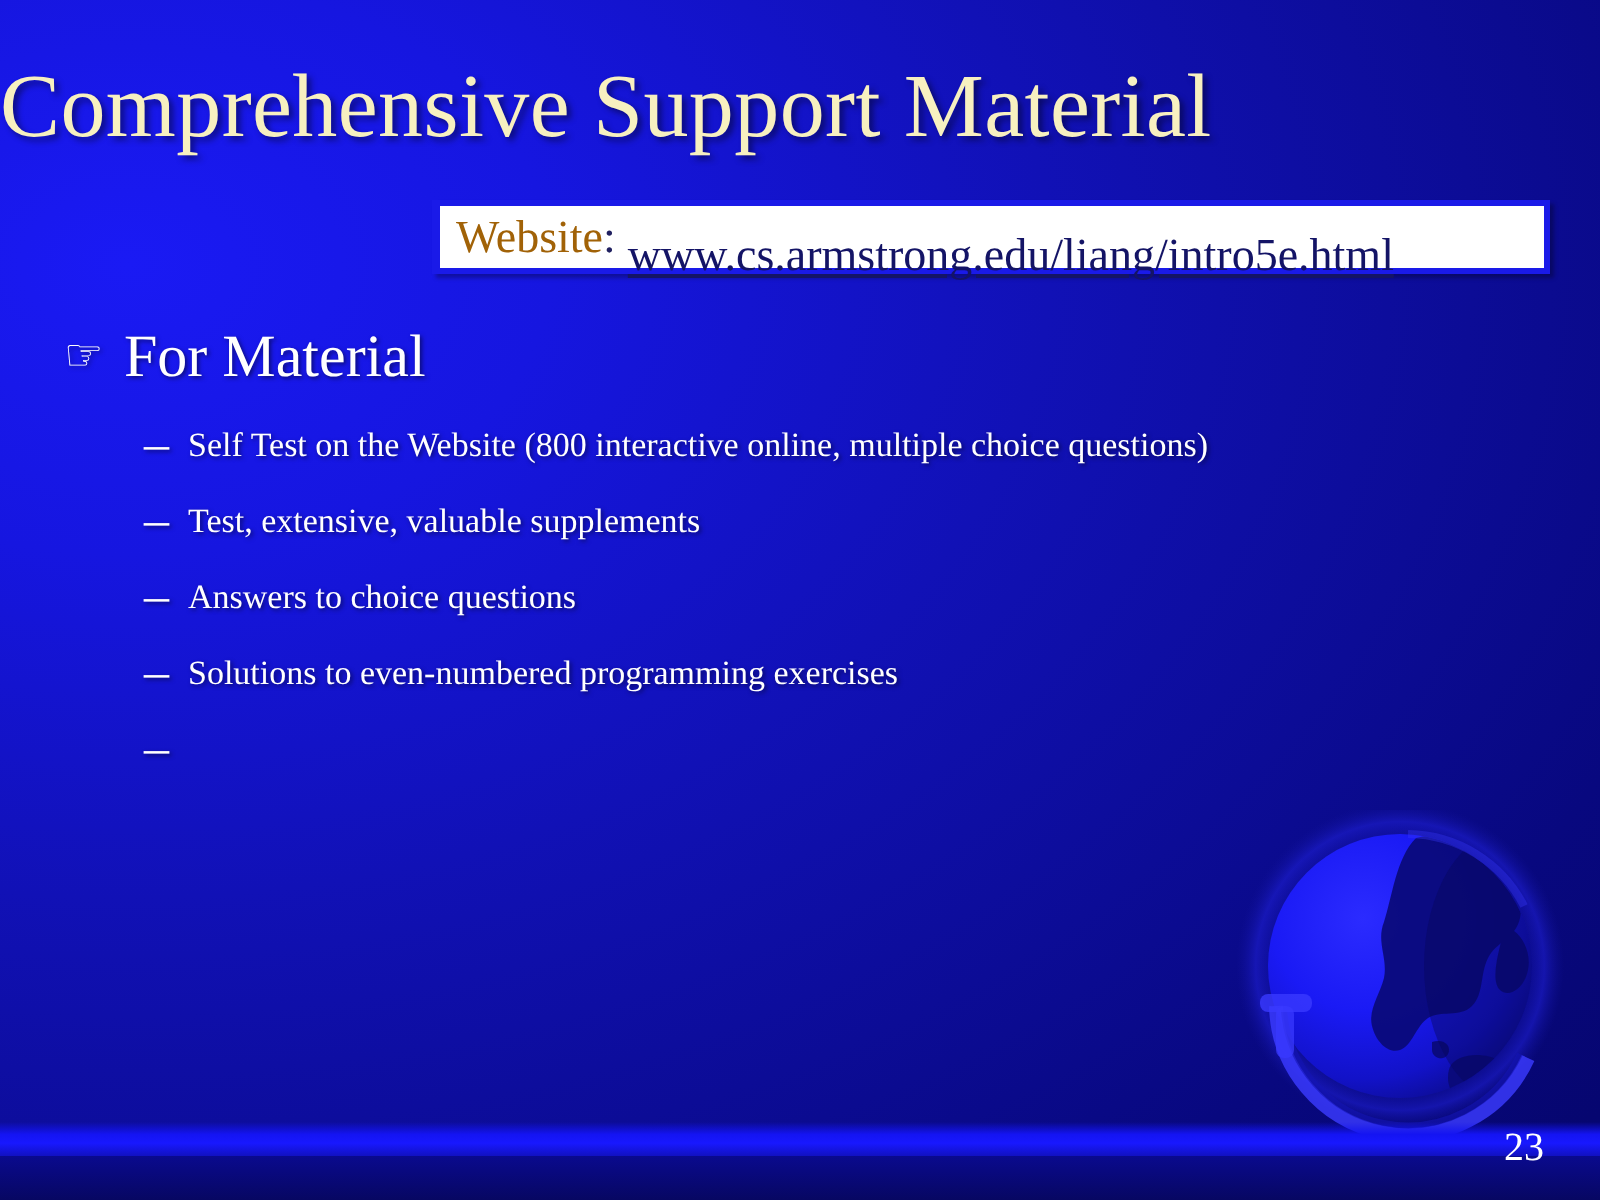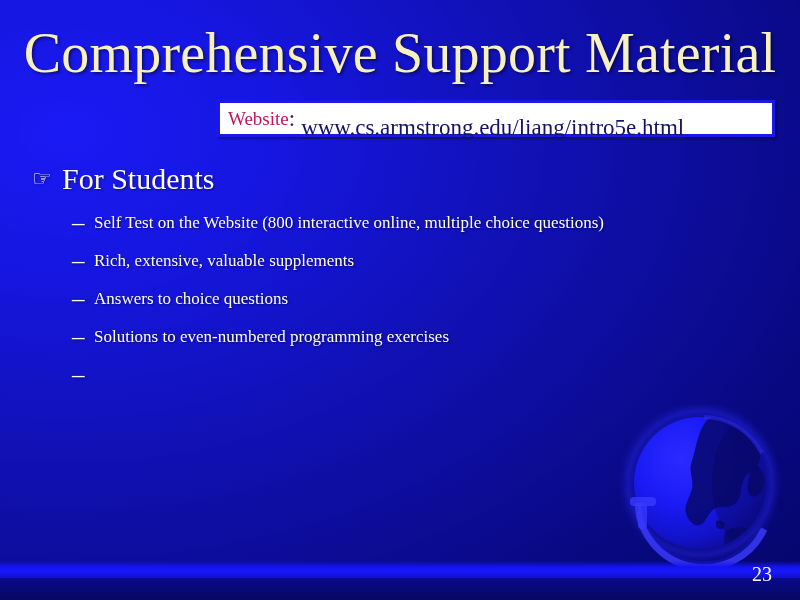--- a/index.html
+++ b/index.html
@@ -53,23 +53,23 @@
     height: 180px;
     pointer-events: none;
   }
 
   
   #page-title {
     position: absolute;
     left: 0;
     right: 0;
     top: 26px;
-    text-align: center;
+    text-align: left;
     color: #F7F0C0;
-    font-size: 56px;
+    font-size: 45px;
     line-height: 54px;
     letter-spacing: 0.2px;
     text-shadow: 2px 2px 3px rgba(0,0,0,0.45);
     white-space: nowrap;
   }
 
   
   #website-box {
     position: absolute;
     left: 216px;
@@ -81,22 +81,22 @@
     border-left: 4px solid #1A1AE8;
     border-right: 3px solid #1A1AE8;
     border-top: 3px solid #1A1AE8;
     border-bottom: 3px solid #1A1AE8;
     display: flex;
     align-items: center;
     padding-left: 8px;
     box-shadow: 2px 2px 2px rgba(0,0,0,0.3);
   }
   #website-label {
-    color: #be185d;
-    font-size: 19px;
+    color: #a16207;
+    font-size: 23px;
     line-height: 26px;
     white-space: nowrap;
   }
   #website-colon {
     color: #202060;
     font-size: 23px;
     line-height: 26px;
     margin-right: 6px;
   }
   #website-url {
@@ -237,31 +237,31 @@
   <div id="website-box">
     <span id="website-label">Website</span>
     <span id="website-colon">:</span>
     <span id="website-url">www.cs.armstrong.edu/liang/intro5e.html</span>
   </div>
 
   <div id="content">
 
     <div class="level1-item">
       <span class="level1-bullet">☞</span>
-      <span class="level1-text">For Students</span>
+      <span class="level1-text">For Material</span>
     </div>
 
     <div class="level2-item">
       <span class="level2-bullet">–</span>
       <span class="level2-text">Self Test on the Website (800 interactive online, multiple choice questions)</span>
     </div>
 
     <div class="level2-item">
       <span class="level2-bullet">–</span>
-      <span class="level2-text">Rich, extensive, valuable supplements</span>
+      <span class="level2-text">Test, extensive, valuable supplements</span>
     </div>
 
     <div class="level2-item">
       <span class="level2-bullet">–</span>
       <span class="level2-text">Answers to choice questions</span>
     </div>
 
     <div class="level2-item">
       <span class="level2-bullet">–</span>
       <span class="level2-text">Solutions to even-numbered programming exercises</span>

